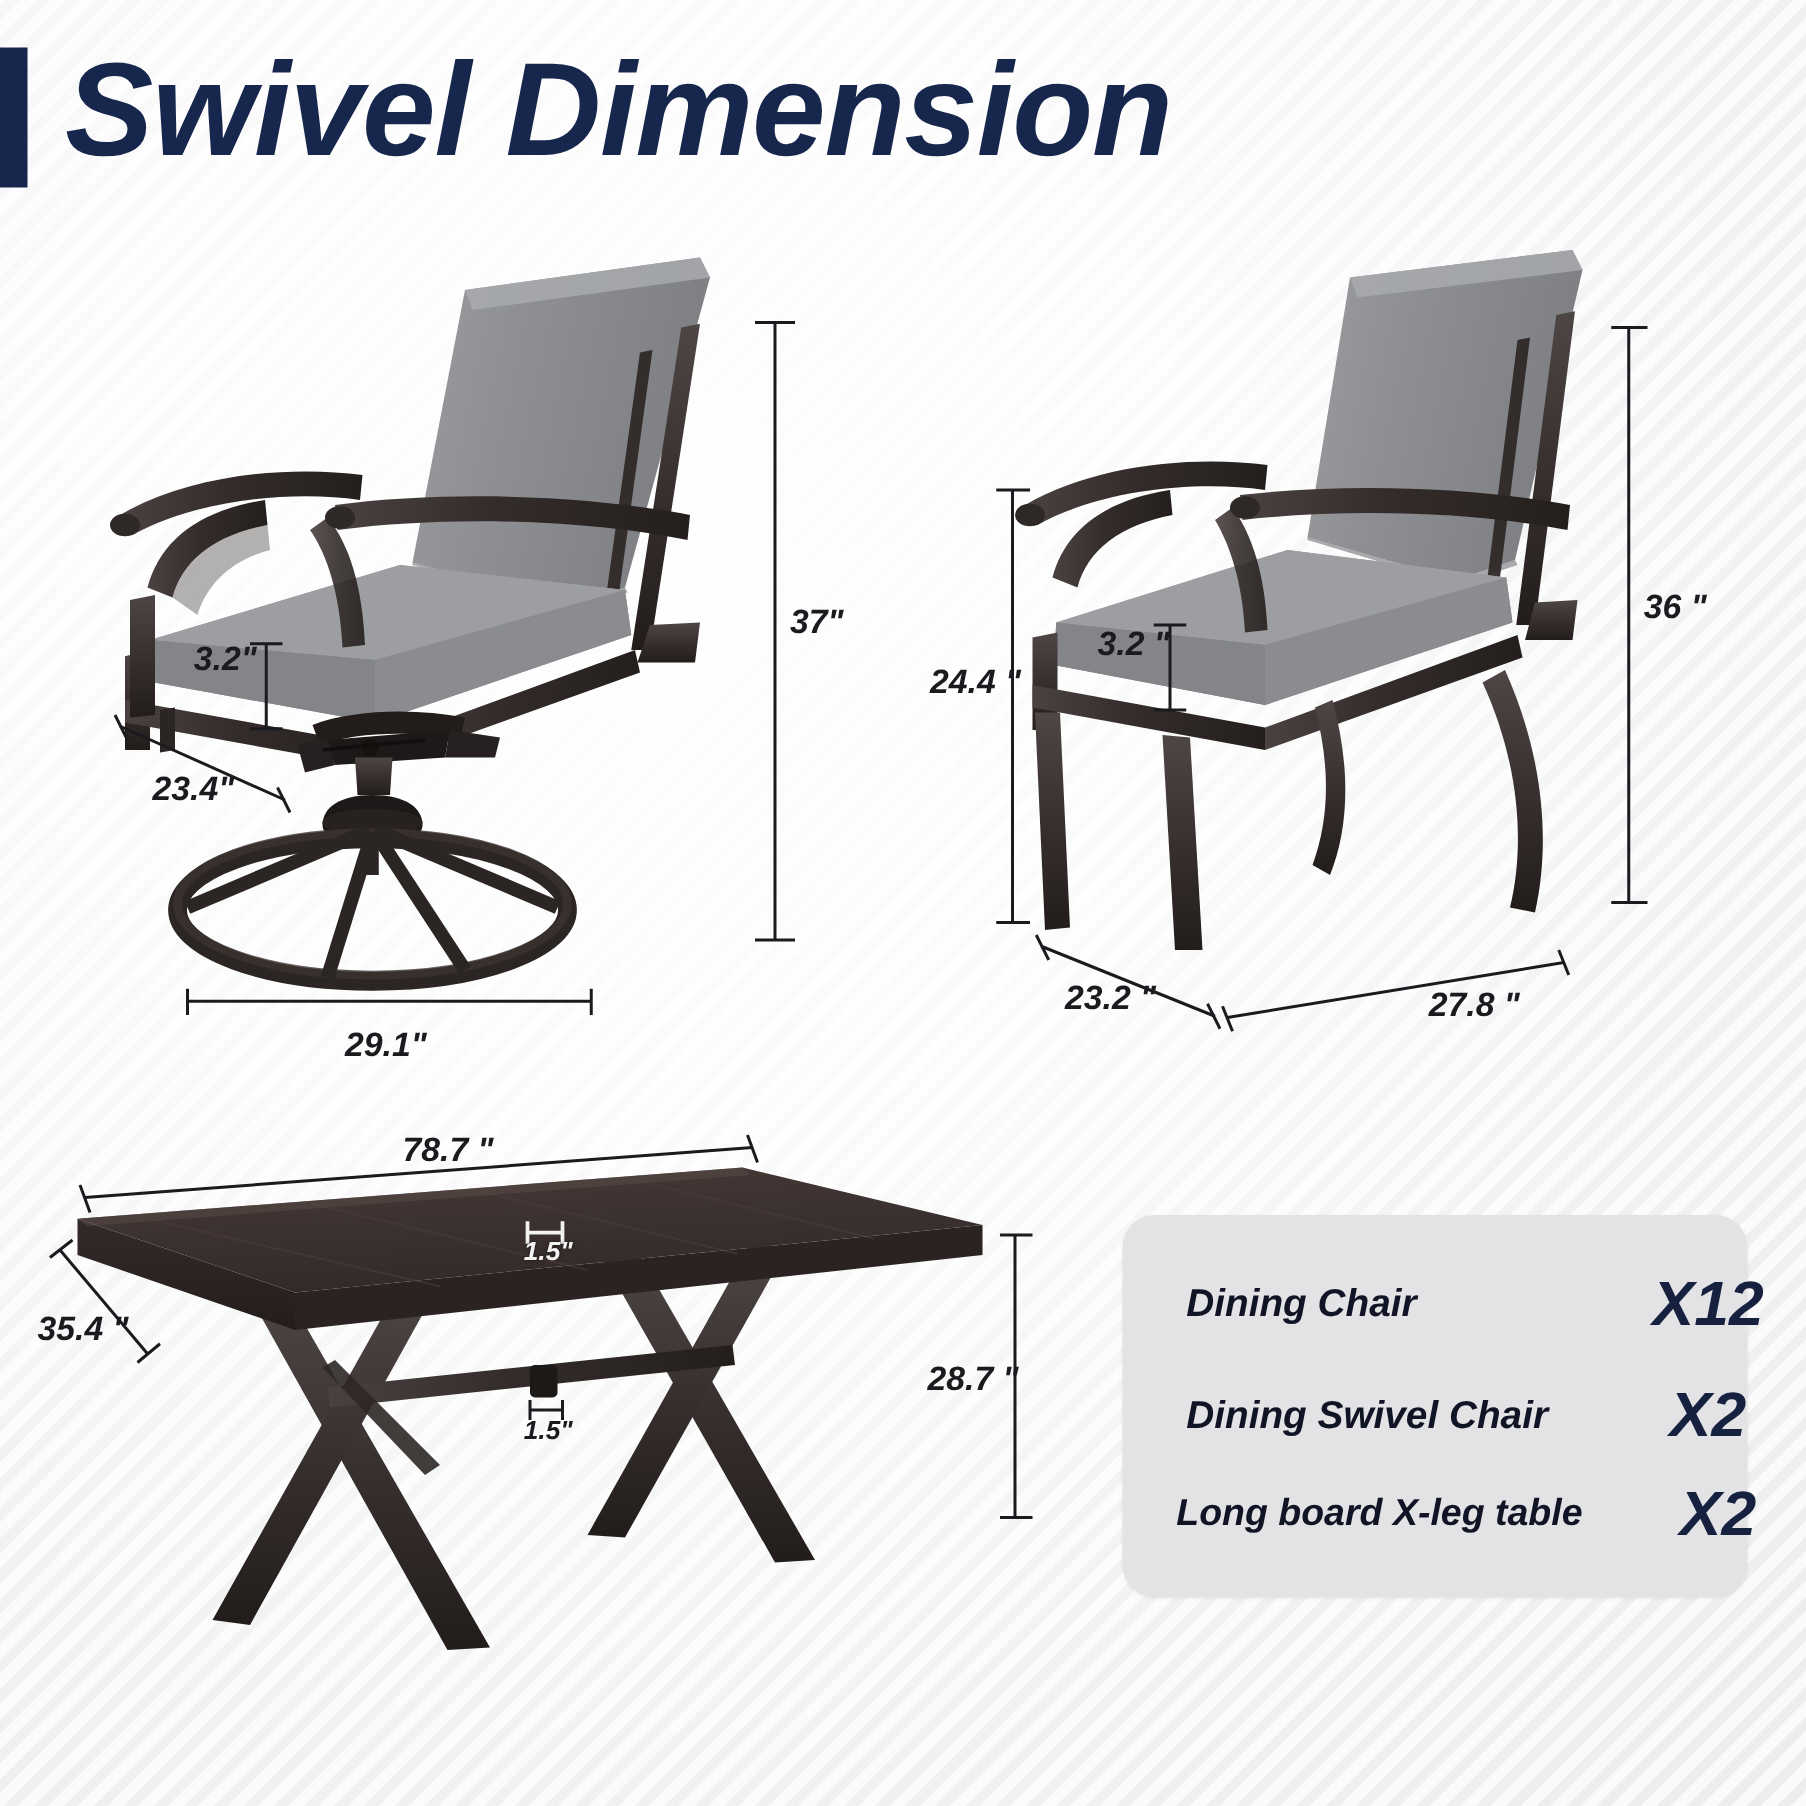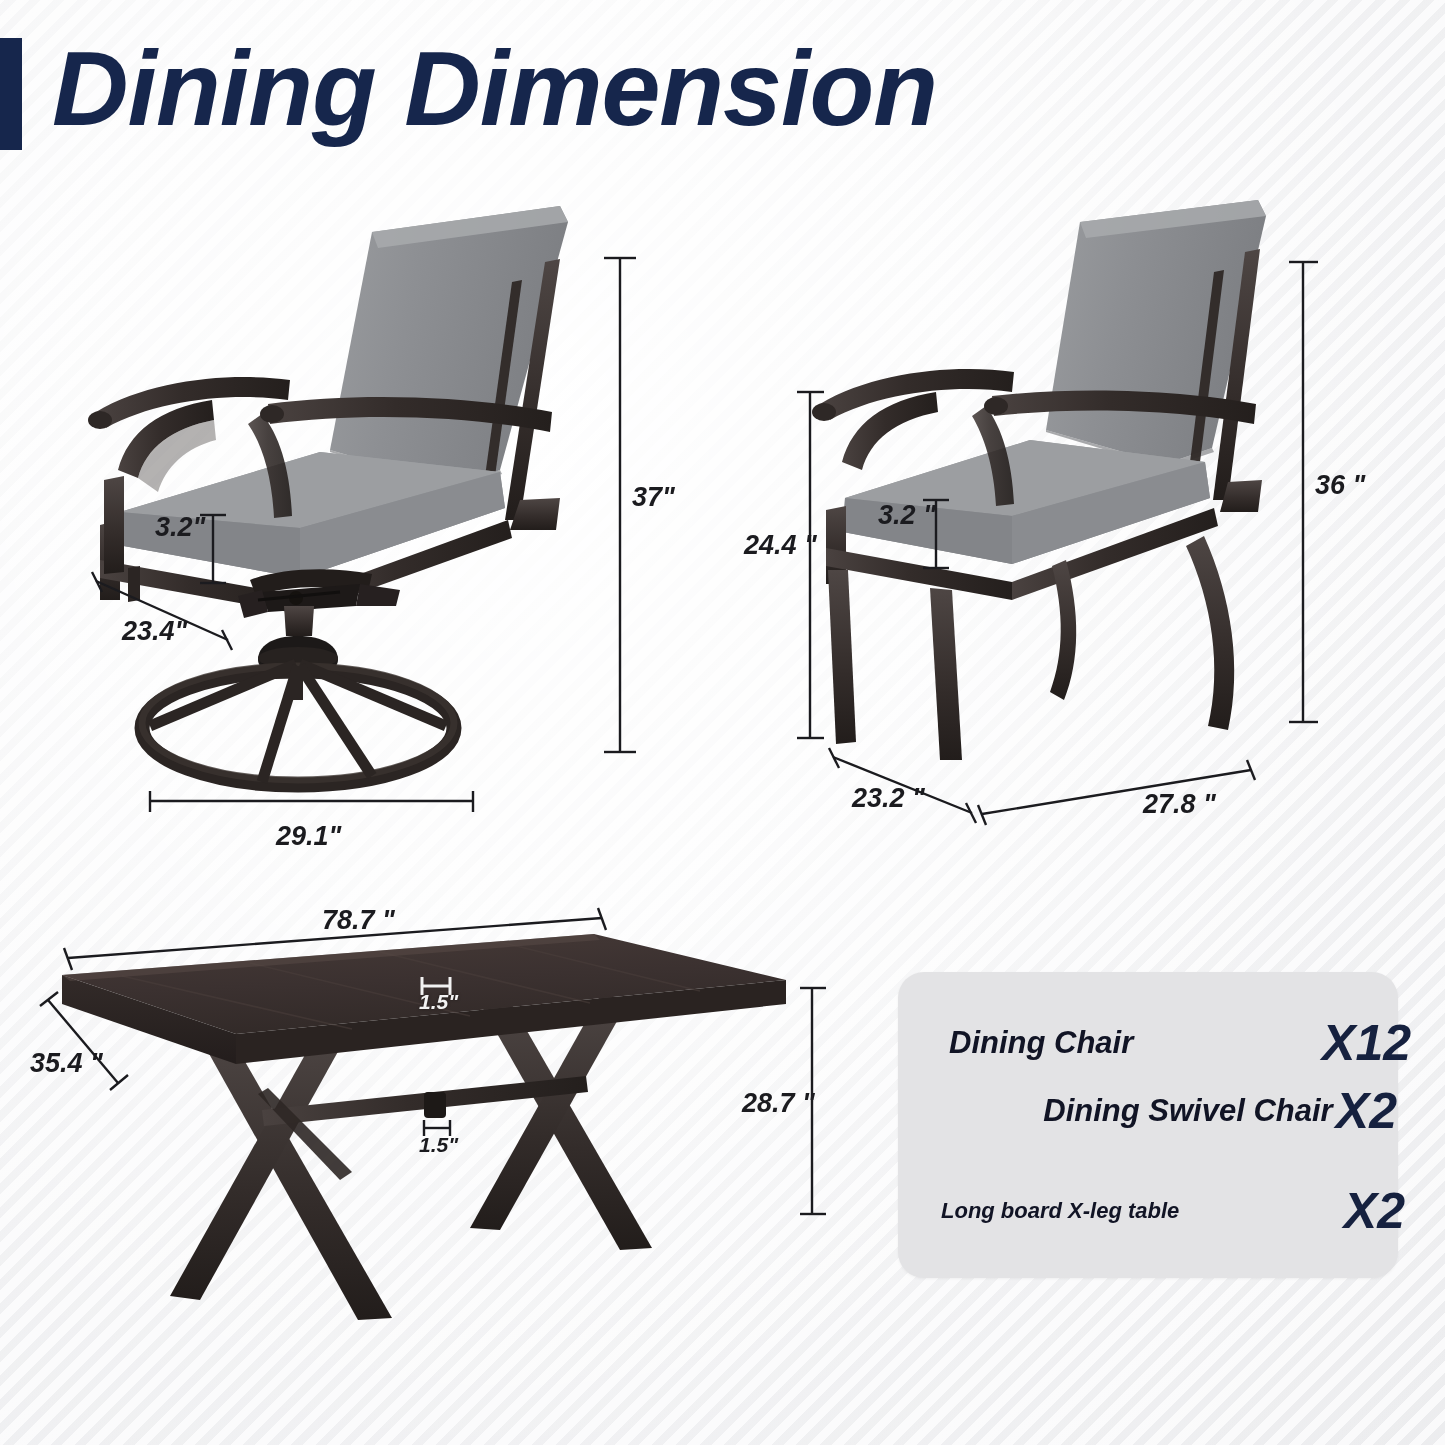--- a/index.html
+++ b/index.html
@@ -54,48 +54,48 @@
   #legend-panel{
     position:absolute;left:898px;top:972px;width:500px;height:306px;
     background:#e3e3e5;border-radius:26px;
     box-shadow:0 1px 3px rgba(0,0,0,0.05);
   }
   .legend-row{
     position:absolute;left:0;width:100%;height:86px;
     display:flex;align-items:center;padding-left:29px;
   }
   .legend-row:nth-child(1){top:28px;}
-  .legend-row:nth-child(2){top:96px;justify-content:center;}
+  .legend-row:nth-child(2){top:117px;}
   .legend-row:nth-child(3){top:196px;}
   .legend-label{
     padding-left:22px;
     font-size:31px;font-weight:bold;font-style:italic;
     color:#111425;white-space:nowrap;
   }
   .legend-qty{
     position:absolute;
     font-size:50px;font-weight:bold;font-style:italic;
     color:#16213f;white-space:nowrap;
   }
   .legend-row:nth-child(1) .legend-qty{right:16px;}
   .legend-row:nth-child(2) .legend-qty{right:30px;}
   .legend-row:nth-child(3) .legend-qty{right:22px;}
-  .legend-row:nth-child(3) .legend-label{padding-left:14px;font-size:22px;}
+  .legend-row:nth-child(3) .legend-label{padding-left:14px;font-size:30px;}
 
   svg{display:block;}
   .no-sel{user-select:none;}
 </style>
 </head>
 <body>
 
 <div id="canvas"></div>
 <div id="vignette"></div>
 
 <div id="accent-bar"></div>
-<div id="page-title" class="no-sel">Dining Dimension</div>
+<div id="page-title" class="no-sel">Swivel Dimension</div>
 
 <svg class="layer" width="1445" height="1445" viewBox="0 0 1445 1445">
   <defs>
     <linearGradient id="metalGrad" x1="0" y1="0" x2="1" y2="0">
       <stop offset="0%" stop-color="#4a4240"></stop>
       <stop offset="45%" stop-color="#332c2a"></stop>
       <stop offset="100%" stop-color="#241f1d"></stop>
     </linearGradient>
     <linearGradient id="metalGradV" x1="0" y1="0" x2="0" y2="1">
       <stop offset="0%" stop-color="#4e4644"></stop>

